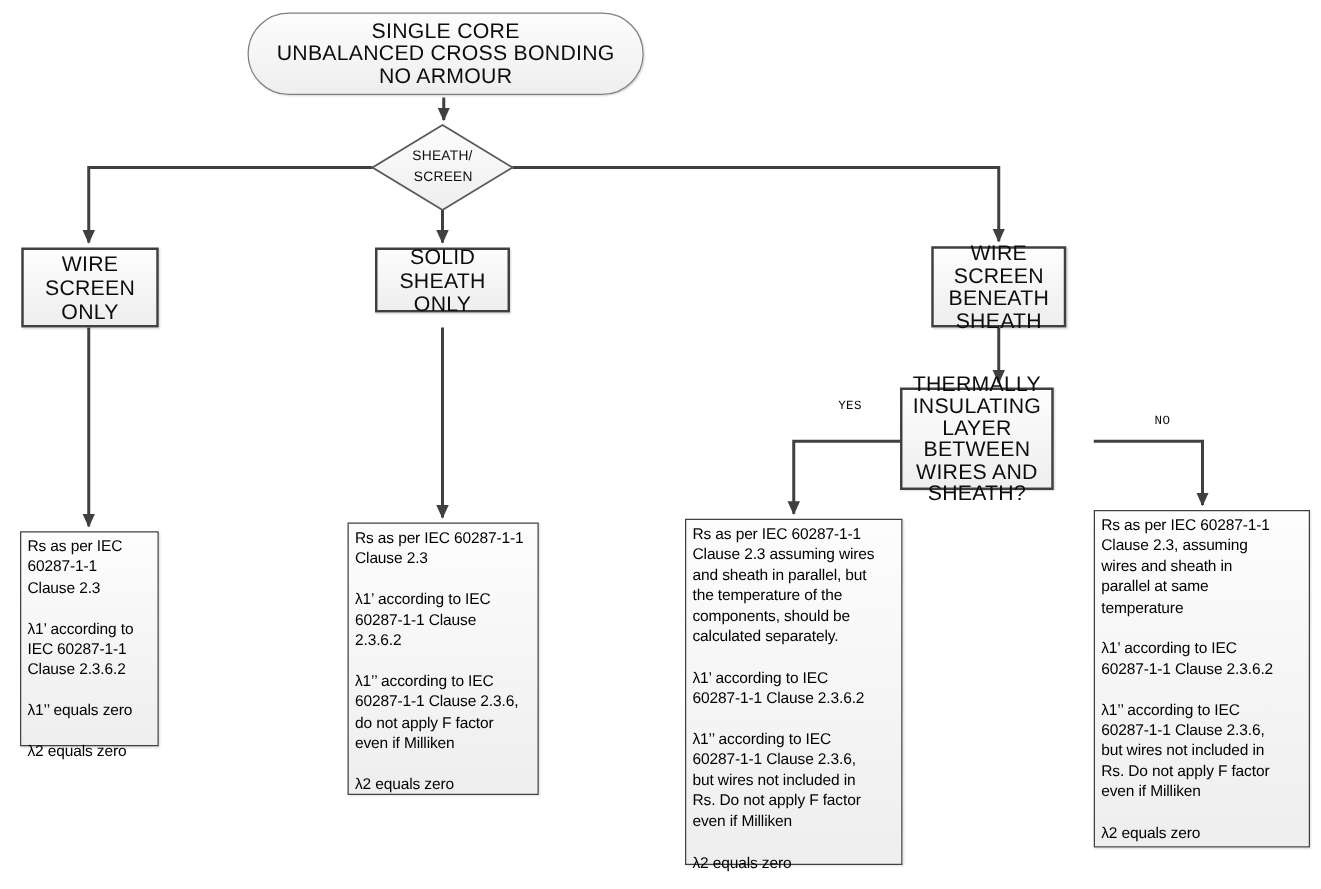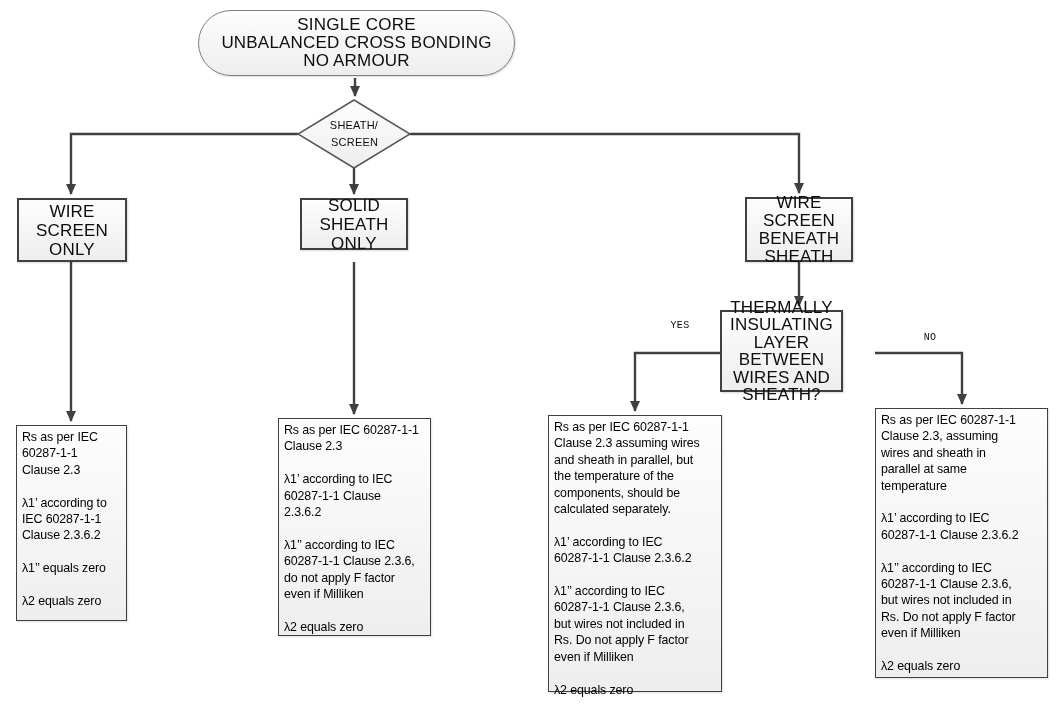--- a/index.html
+++ b/index.html
@@ -85,21 +85,21 @@
 
   <div class="shape label-box thermal" style="left:720px; top:310px; width:123px; height:82px;">THERMALLY
 INSULATING LAYER
 BETWEEN WIRES AND
 SHEATH?</div>
 
   <div class="edge-label" style="left:660px; top:320px;">YES</div>
 
   <div class="edge-label" style="left:910px; top:332px;">NO</div>
 
-  <div class="shape result-box" style="left:16px; top:425px; width:111px; height:196px;">Rs as per IEC
+  <div class="shape result-box" style="left:16px; top:425px; width:111px; height:172px;">Rs as per IEC
 60287-1-1
 Clause 2.3
 
 λ1’ according to
 IEC 60287-1-1
 Clause 2.3.6.2
 
 λ1’’ equals zero
 
 λ2 equals zero</div>

